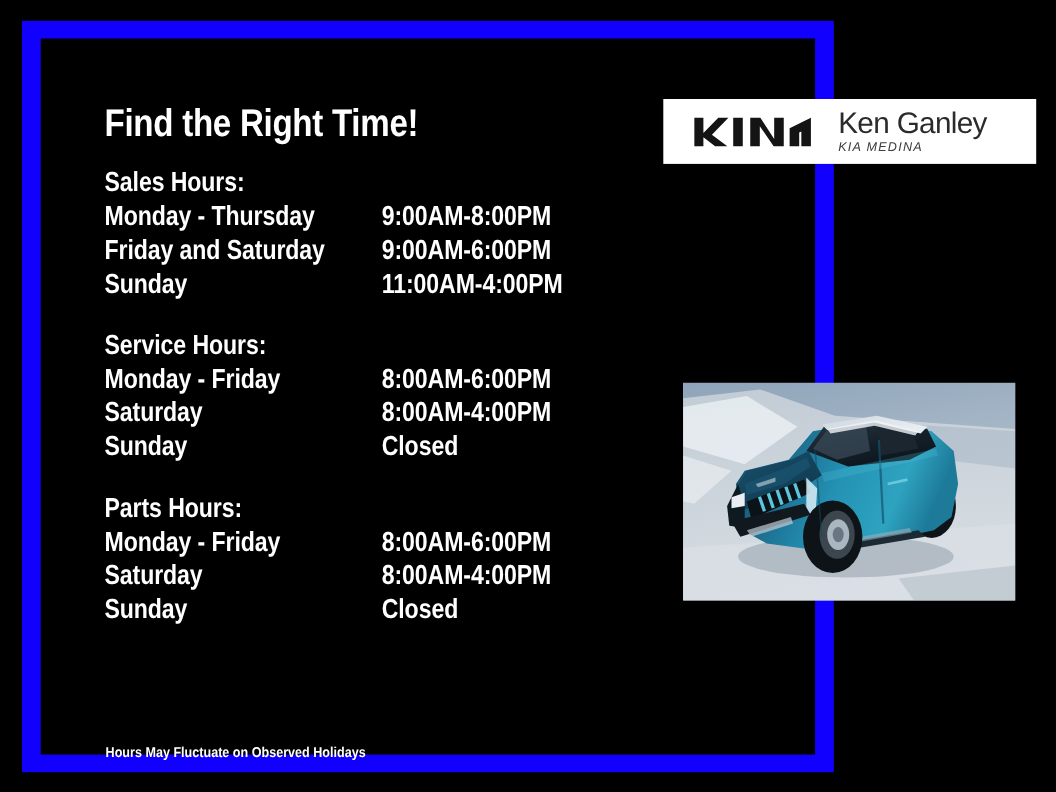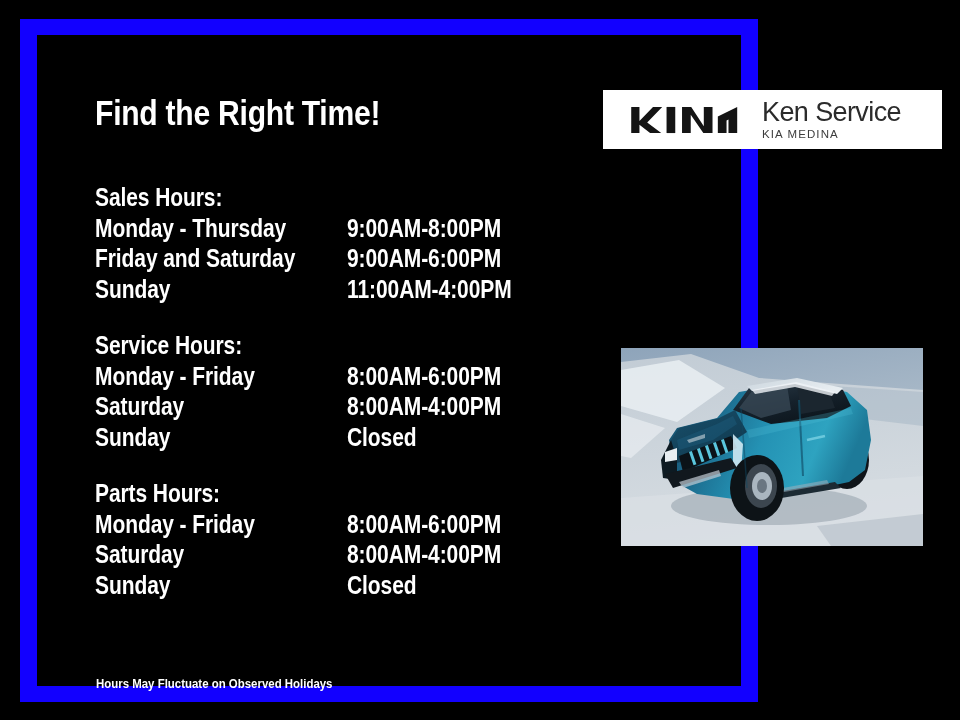--- a/index.html
+++ b/index.html
@@ -57,21 +57,21 @@
     font-stretch: condensed;
     transform: scaleX(0.86);
     transform-origin: left top;
     white-space: nowrap;
   }
 
   
   .hours-wrap {
     position: absolute;
     left: 58px;
-    top: 147px;
+    top: 116px;
     width: 470px;
   }
   .hours-block { margin-bottom: 26px; }
   .hours-block:last-child { margin-bottom: 16px; }
 
   .block-title,
   .row {
     color: #ffffff;
     font-size: 25px;
     font-weight: bold;
@@ -141,20 +141,21 @@
     letter-spacing: -0.6px;
     line-height: 1;
   }
   .logo-sub {
     color: #3d3d3d;
     font-size: 11.5px;
     font-weight: normal;
     letter-spacing: 1.1px;
     margin-top: 3px;
     line-height: 1;
+    font-style: italic;
   }
 
   
   .car-photo {
     position: absolute;
     left: 584px;
     top: 313px;
     width: 302px;
     height: 198px;
     overflow: hidden;
@@ -226,21 +227,21 @@
       <div class="footnote">Hours May Fluctuate on Observed Holidays</div>
 
       <div class="logo-box">
         <svg class="kia-mark" viewBox="0 0 240 62" aria-hidden="true">
           <path fill="#141414" d="M13 4 L30 4 L30 33 L58 4 L77 4 L46 36 L75 58 L52 58 L30 41 L30 58 L13 58 Z"></path>
           <path fill="#141414" d="M86 4 L104 4 L104 58 L86 58 Z"></path>
           <path fill="#141414" d="M118 4 L137 4 L163 44 L163 4 L181 4 L181 58 L162 58 L136 20 L136 58 L118 58 Z"></path>
           <path fill="#141414" d="M192 58 L192 24 L232 4 L232 58 L214 58 L214 30 L210 32 L210 58 Z"></path>
         </svg>
         <div class="logo-text">
-          <div class="logo-name">Ken Service</div>
+          <div class="logo-name">Ken Ganley</div>
           <div class="logo-sub">KIA MEDINA</div>
         </div>
       </div>
 
       <div class="car-photo">
         <svg width="302" height="198" viewBox="0 0 302 198" aria-hidden="true">
           <defs>
             <linearGradient id="sky" x1="0" y1="0" x2="0.3" y2="1">
               <stop offset="0" stop-color="#8ea4ba"></stop>
               <stop offset="0.45" stop-color="#a5b6c6"></stop>

